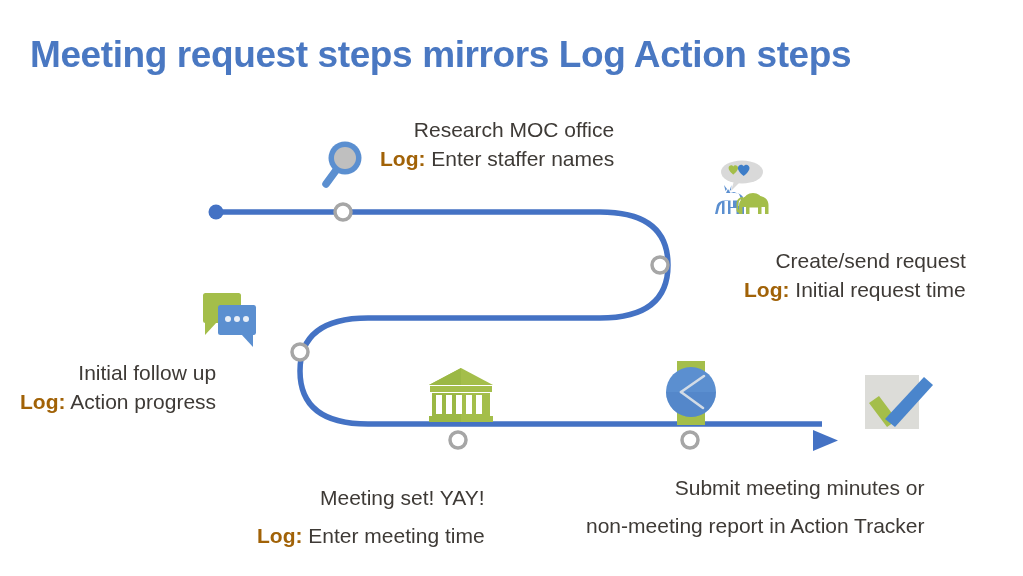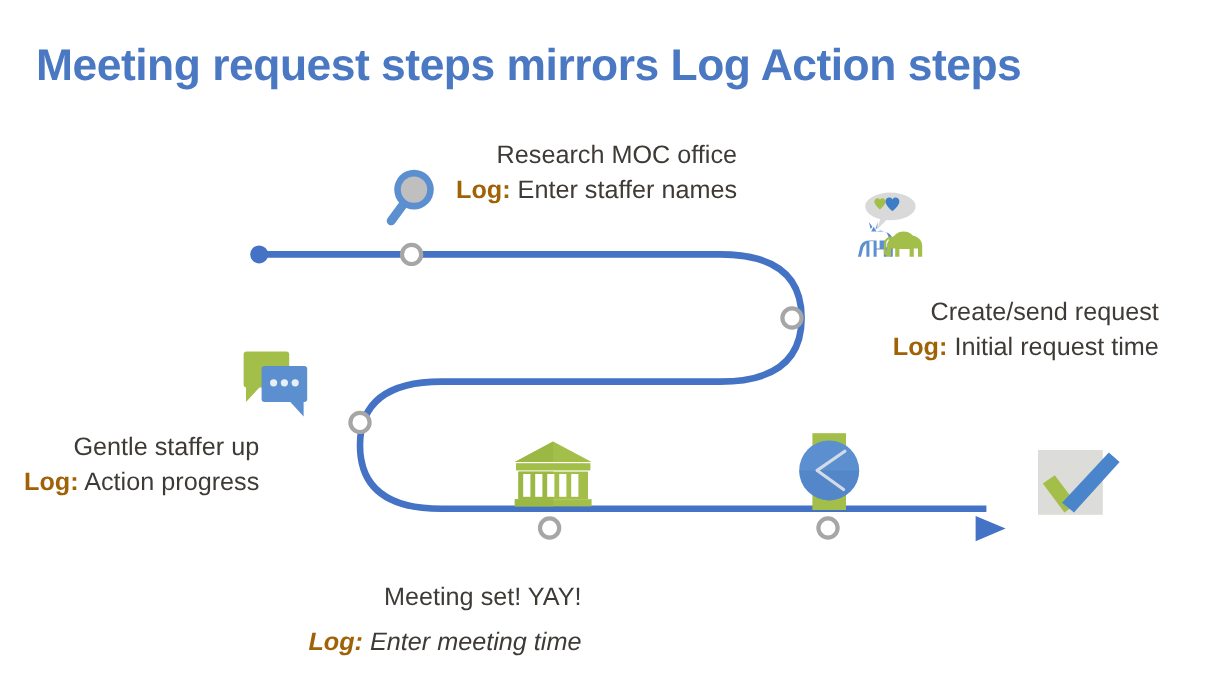--- a/index.html
+++ b/index.html
@@ -55,21 +55,21 @@
     position: absolute;
     font-size: 21px;
     line-height: 1.35;
     color: #3E3A36;
     white-space: nowrap;
     text-align: right;
   }
   .callout .l2 { margin-top: 1px; }
   .callout b { font-weight: bold; color: #a16207; }
 
-  .callout.gap .l2 { margin-top: 10px; font-style: italic; }
+  .callout.gap .l2 { margin-top: 10px; }
 
   
   #txt-research { left: 380px; top: 116px; }
   
   #txt-create   { left: 708px; top: 247px; margin-left: 36px; }
   
   #txt-gentle   { left: 20px;  top: 359px; }
   
   #txt-meeting  { left: 257px; top: 484px; }
   
@@ -214,23 +214,27 @@
     <div class="l1">Research MOC office</div>
     <div class="l2"><b>Log:</b><span> Enter staffer names</span></div>
   </div>
 
   <div class="callout" id="txt-create">
     <div class="l1">Create/send request</div>
     <div class="l2"><b>Log:</b><span> Initial request time</span></div>
   </div>
 
   <div class="callout" id="txt-gentle">
-    <div class="l1">Gentle staffer up</div>
+    <div class="l1">Initial follow up</div>
     <div class="l2"><b>Log:</b><span> Action progress</span></div>
   </div>
 
   <div class="callout gap" id="txt-meeting">
     <div class="l1">Meeting set! YAY!</div>
     <div class="l2"><b>Log:</b><span> Enter meeting time</span></div>
   </div>
 
+  <div class="callout" id="txt-submit">
+    <div class="l1">Submit meeting minutes or</div>
+    <div class="l2">non-meeting report in Action Tracker</div>
+  </div>
 
 </div>
 
 </body></html>

